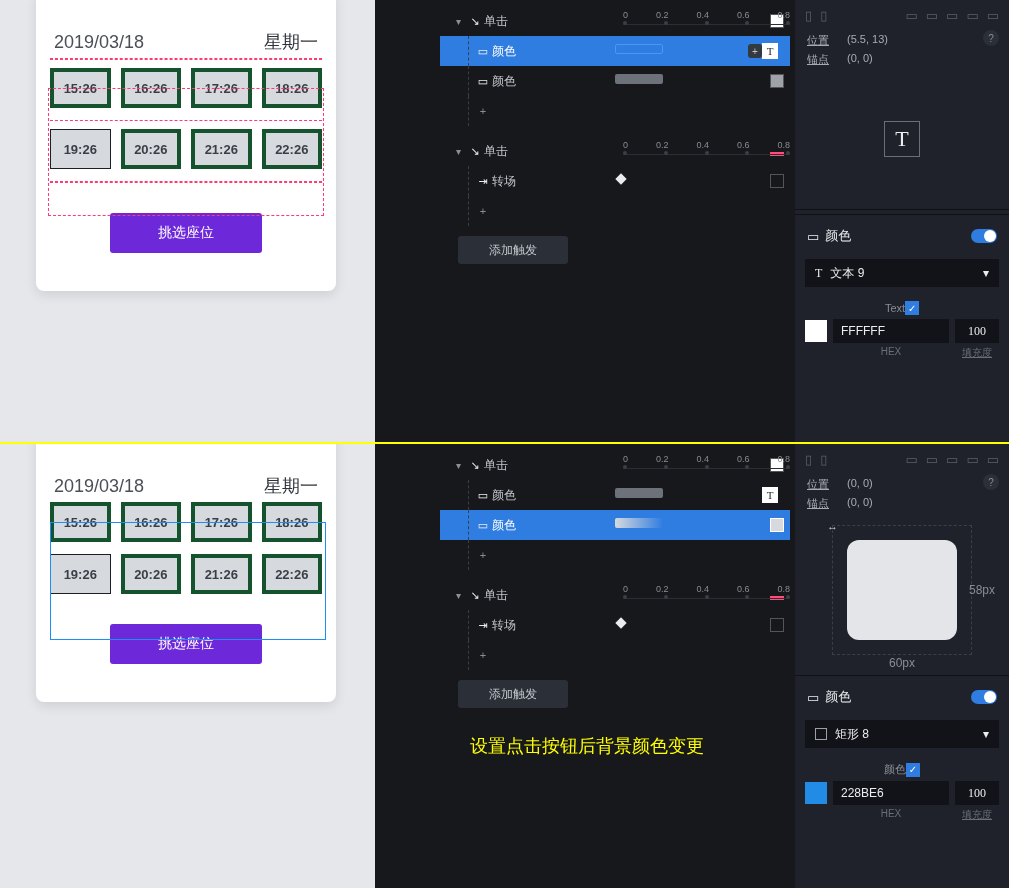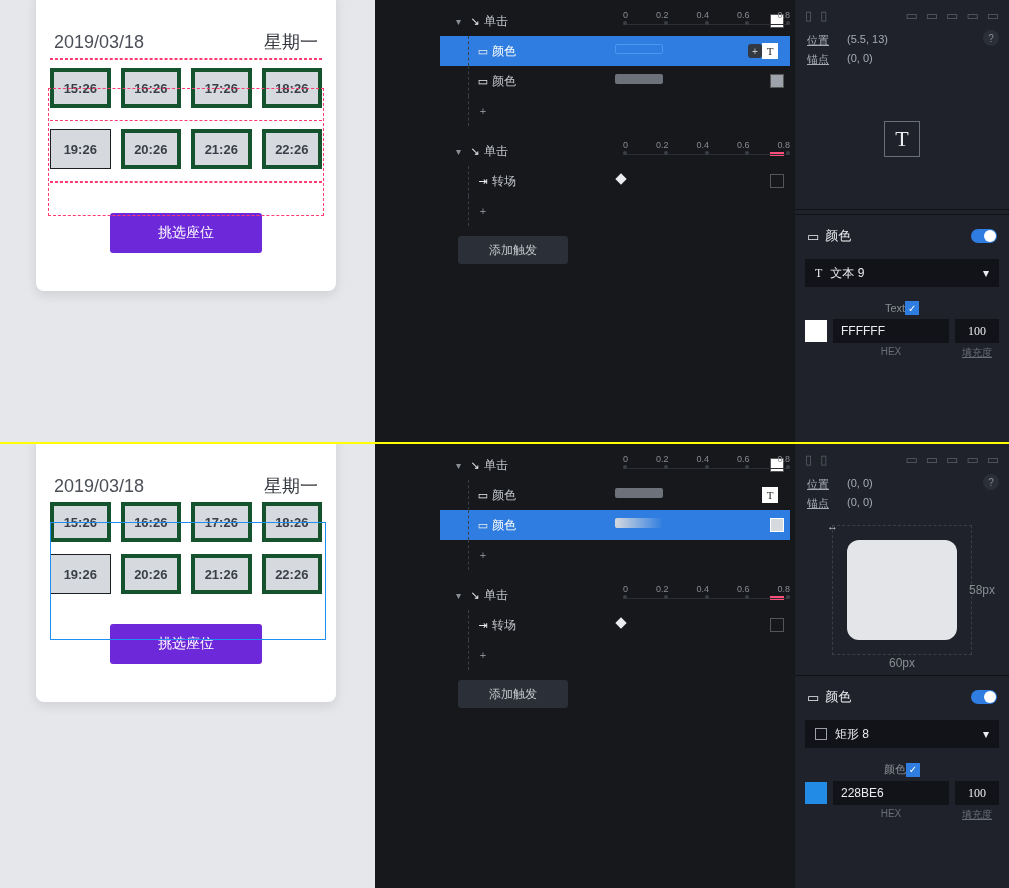--- a/index.html
+++ b/index.html
@@ -365,20 +365,21 @@
           <span></span>
           <span></span>
           <span></span>
         </div>
     </div>
     <div style="height:30px;display:flex;align-items:center">
       <span class="key-dot"></span>
     </div>
   </div>
 
+  <div class="annotation" style="top:290px">设置点击按钮后背景颜色变更</div>
 
   <div class="inspector">
     <div class="insp-icons">
       <span>▯</span>
         <span>▯</span>
       <span style="margin-left:auto">▭</span>
       <span>▭</span>
       <span>▭</span>
       <span>▭</span>
       <span>▭</span>

